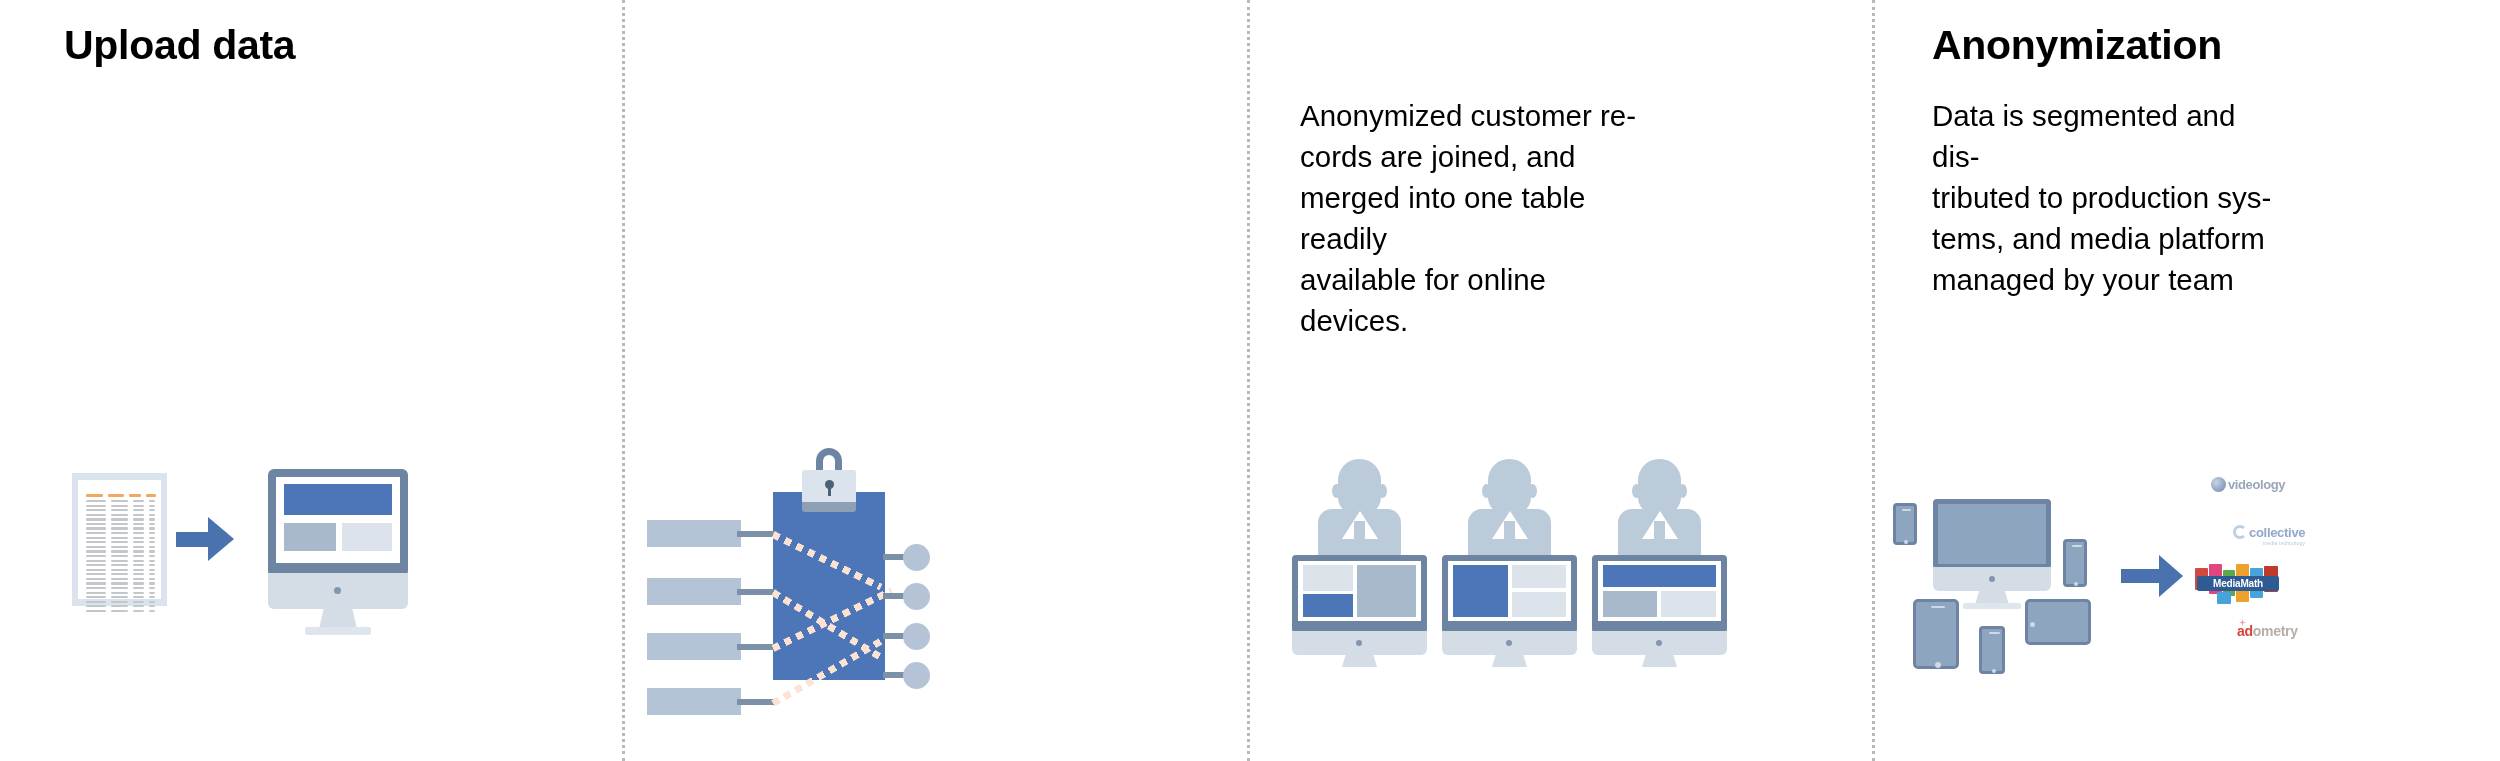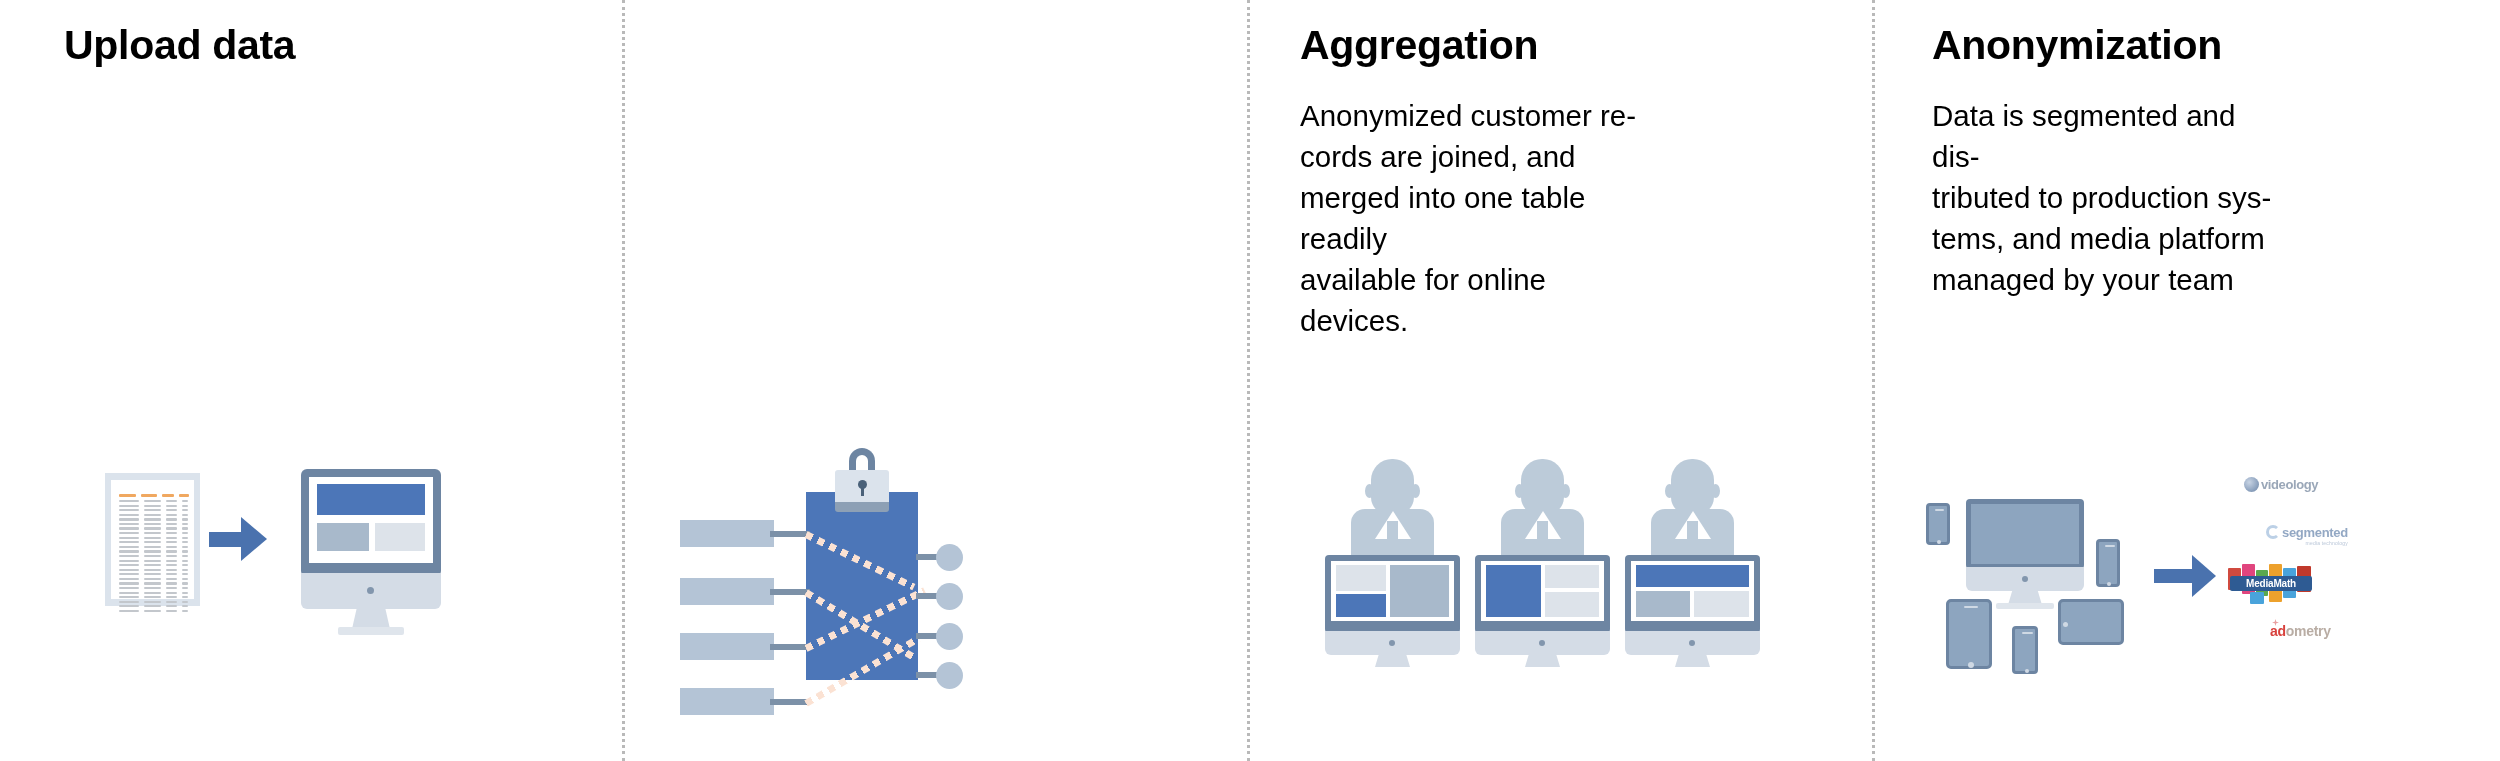--- a/index.html
+++ b/index.html
@@ -28,21 +28,21 @@
   }
   .divider {
     position: absolute;
     top: 0;
     bottom: 0;
     width: 0;
     border-left: 3px dotted #b9b9b9;
   }
   .panel-inner {
     position: absolute;
-    left: 0; top: 0; right: 0; bottom: 0; padding-left: 33px;
+    left: 0; top: 0; right: 0; bottom: 0;
   }
   .p-title {
     position: absolute;
     top: 22px;
     font-size: 41px;
     font-weight: bold;
     color: #000000;
     letter-spacing: -0.3px;
     white-space: nowrap;
   }
@@ -592,21 +592,20 @@
         <div class="anon-stub" style="left:258px; top:231px; width:24px;"></div>
         <div class="anon-circle" style="left:278px; top:221px;"></div>
 
       </div>
     </div>
     <div class="divider" style="right:0;"></div>
   </div>
 
   <div class="panel">
     <div class="panel-inner">
-      <div class="p-title" style="left:50px;">Aggregation</div>
       <div class="p-body" style="left:50px; width:360px;">Anonymized customer re-
 cords are joined, and
 merged into one table readily
 available for online devices.</div>
 
       <div class="art">
 
         <div style="position:absolute; left:42px; top:18px; width:135px; height:150px;">
           <div class="person" style="left:26px; top:0; width:83px; height:102px;">
             <div class="p-head"></div>
@@ -728,21 +727,21 @@
         <div>
           <div class="arrow-shaft" style="left:246px; top:128px; width:42px; height:14px;"></div>
           <div class="arrow-head" style="left:284px; top:114px; border-top-width:21px; border-bottom-width:21px; border-left-width:24px;"></div>
         </div>
 
         <div class="logo logo-videology" style="left:336px; top:36px;">
           <span class="vid-mark"></span><span>videology</span>
         </div>
 
         <div class="logo logo-collective" style="left:358px; top:84px;">
-          <span class="col-mark"></span><span>segmented</span>
+          <span class="col-mark"></span><span>collective</span>
           <span class="col-tag">media technology</span>
         </div>
 
         <div class="logo" style="left:320px; top:123px;">
           <div class="mm-wrap">
             <div class="mm-blk" style="left:0px;  top:4px;  width:13px; height:22px; background:#d04a3f;"></div>
             <div class="mm-blk" style="left:14px; top:0px;  width:13px; height:30px; background:#e0457e;"></div>
             <div class="mm-blk" style="left:28px; top:6px;  width:12px; height:26px; background:#5ba84e;"></div>
             <div class="mm-blk" style="left:41px; top:0px;  width:13px; height:38px; background:#eda12c;"></div>
             <div class="mm-blk" style="left:55px; top:4px;  width:13px; height:30px; background:#49a3db;"></div>

